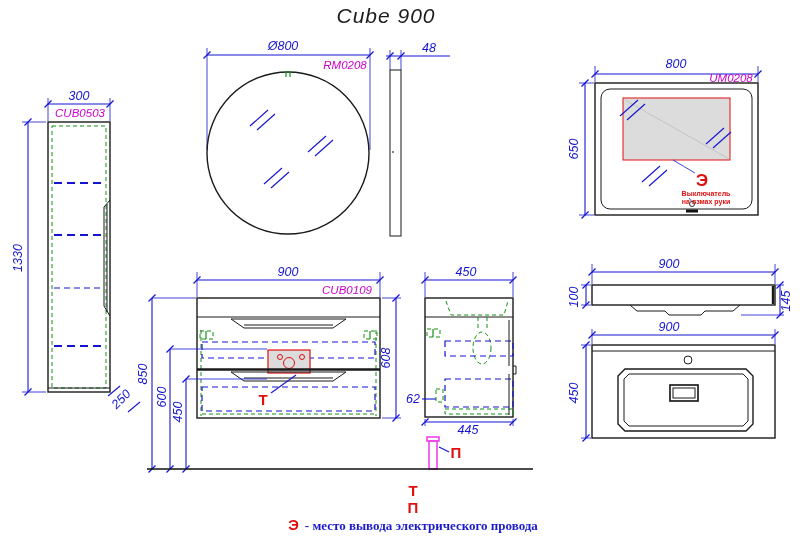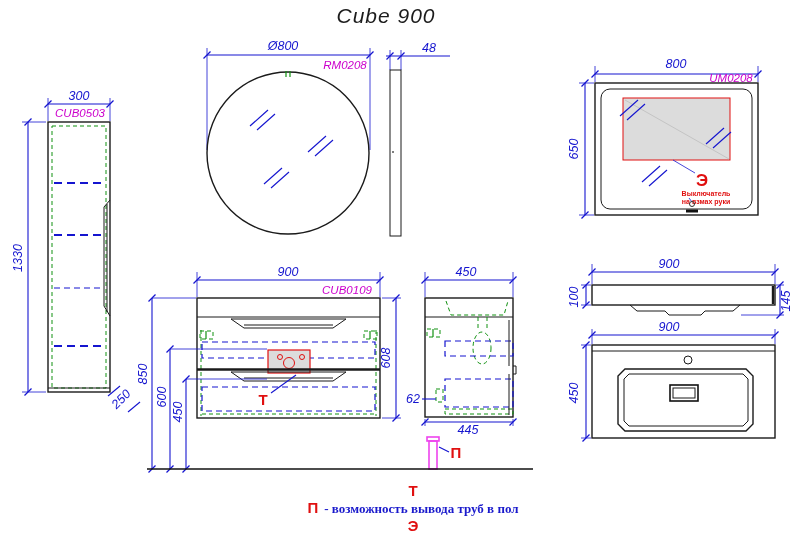--- a/index.html
+++ b/index.html
@@ -272,20 +272,20 @@
       <text class="dim" x="578" y="393" text-anchor="middle" transform="rotate(-90,578,393)">450</text>
     </g>
   </svg>
 
   <div class="legend">
     <div class="legend-row">
       <span class="legend-sym">Т</span>
     </div>
     <div class="legend-row">
       <span class="legend-sym">П</span>
-      <span class="legend-text">- возможность вывода труб в пол</span>
     </div>
     <div class="legend-row">
       <span class="legend-sym">Э</span>
+      <span class="legend-text">- место вывода электрического провода</span>
     </div>
   </div>
 
 </div>
 
 </body></html>

